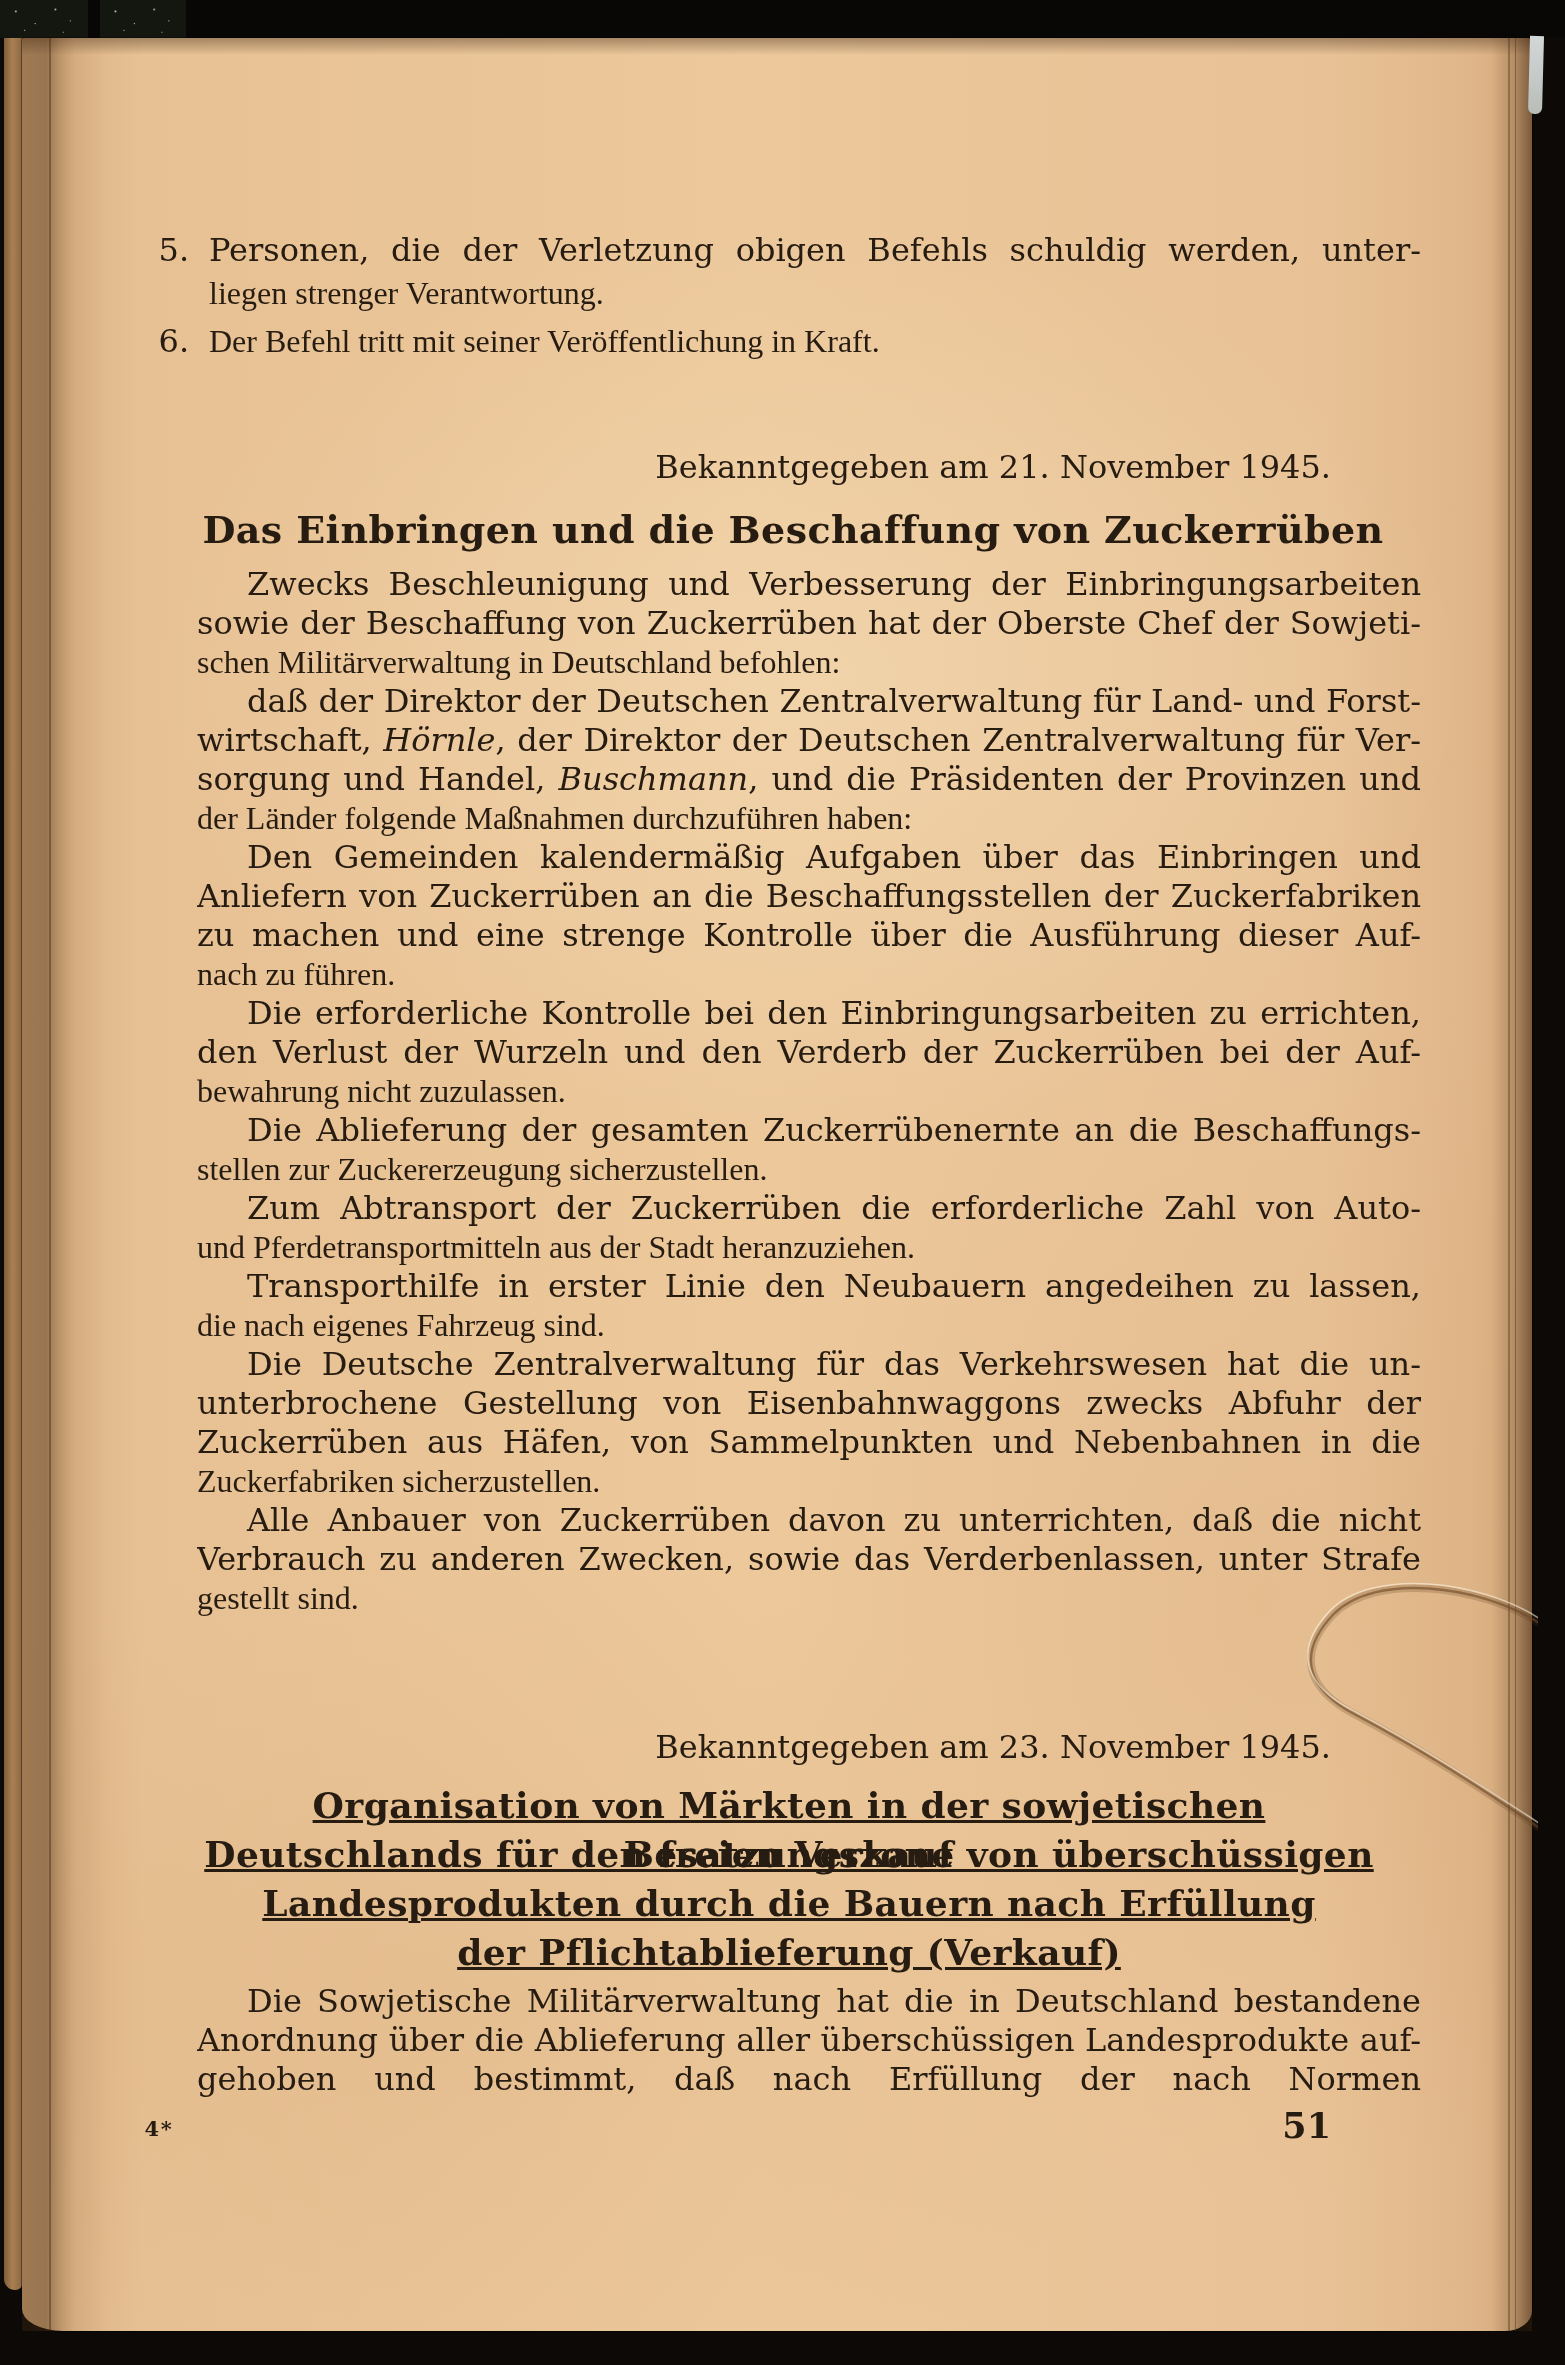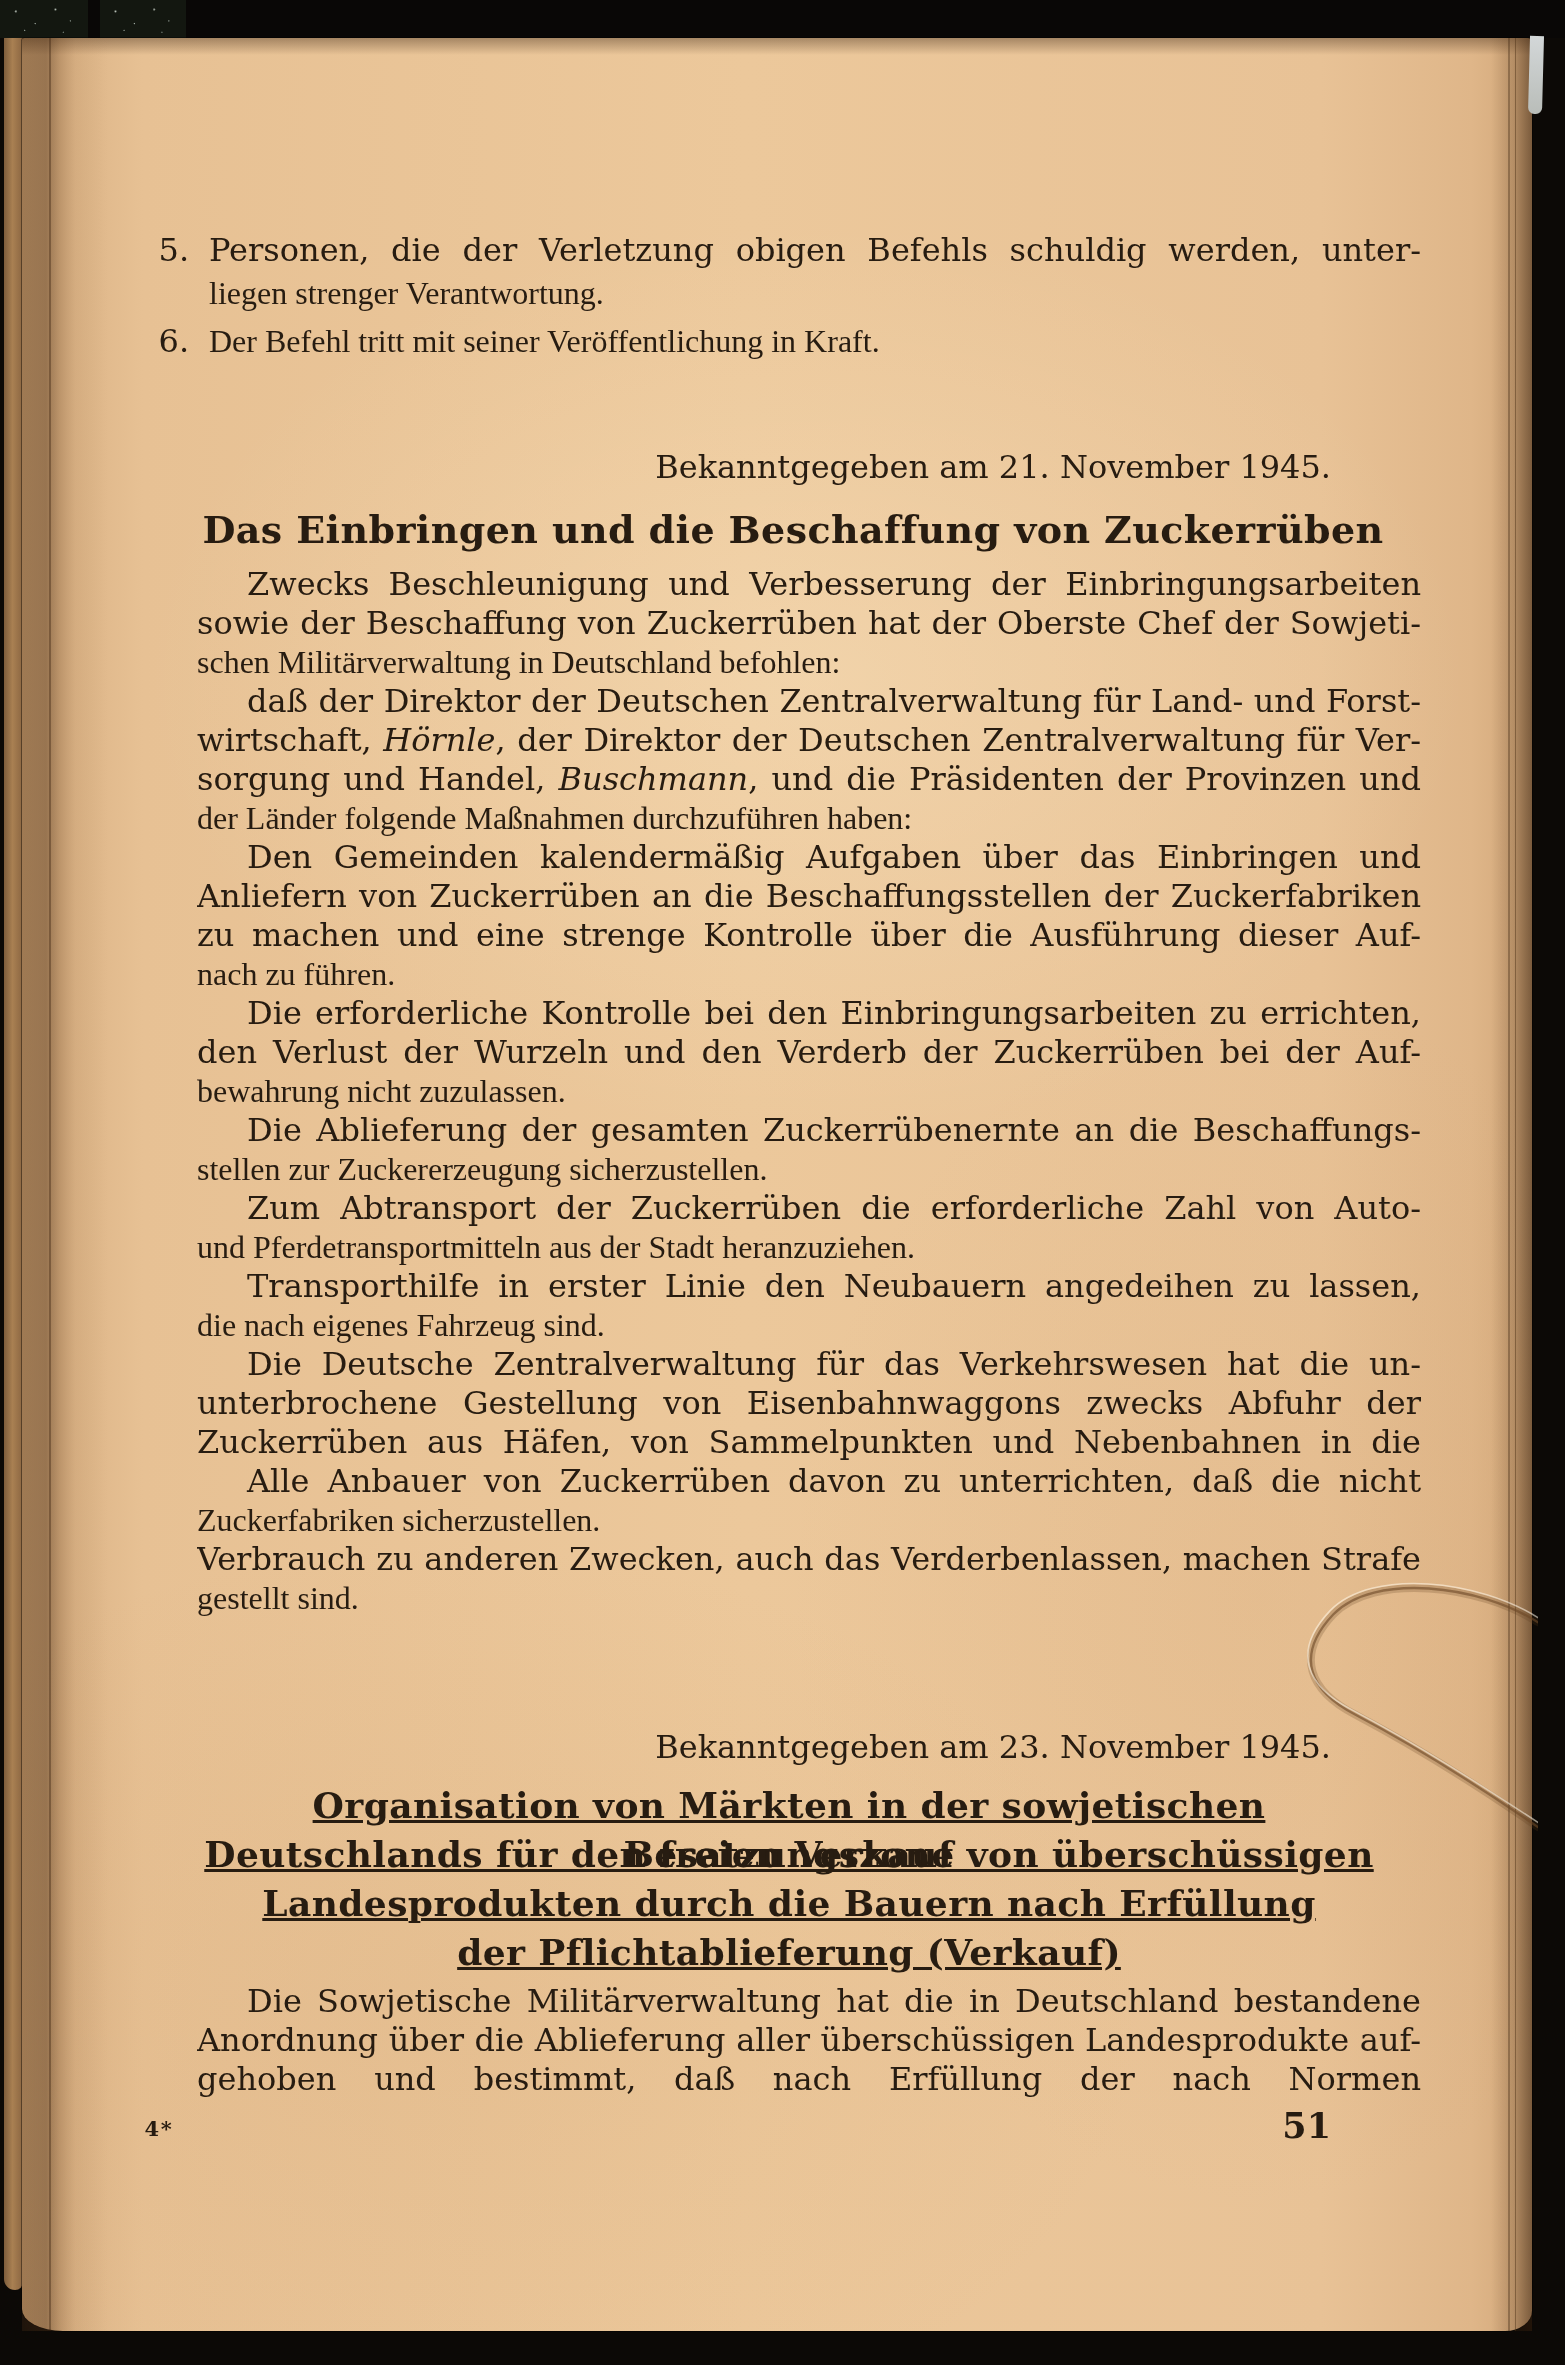--- a/index.html
+++ b/index.html
@@ -141,23 +141,23 @@
           <div class="ln end">bewahrung nicht zuzulassen.</div>
           <div class="ln ind">Die Ablieferung der gesamten Zuckerrübenernte an die Beschaffungs-</div>
           <div class="ln end">stellen zur Zuckererzeugung sicherzustellen.</div>
           <div class="ln ind">Zum Abtransport der Zuckerrüben die erforderliche Zahl von Auto-</div>
           <div class="ln end">und Pferdetransportmitteln aus der Stadt heranzuziehen.</div>
           <div class="ln ind">Transporthilfe in erster Linie den Neubauern angedeihen zu lassen,</div>
           <div class="ln end">die nach eigenes Fahrzeug sind.</div>
           <div class="ln ind">Die Deutsche Zentralverwaltung für das Verkehrswesen hat die un-</div>
           <div class="ln">unterbrochene Gestellung von Eisenbahnwaggons zwecks Abfuhr der</div>
           <div class="ln">Zuckerrüben aus Häfen, von Sammelpunkten und Nebenbahnen in die</div>
+          <div class="ln end">Zuckerfabriken sicherzustellen.</div>
           <div class="ln ind">Alle Anbauer von Zuckerrüben davon zu unterrichten, daß die nicht</div>
-          <div class="ln end">Zuckerfabriken sicherzustellen.</div>
-          <div class="ln">Verbrauch zu anderen Zwecken, auch das Verderbenlassen, machen Strafe</div>
+          <div class="ln">Verbrauch zu anderen Zwecken, sowie das Verderbenlassen, unter Strafe</div>
           <div class="ln end">gestellt sind.</div>
         </div>
 
       <div class="announce a2">Bekanntgegeben am 23. November 1945.</div>
 
       <h2 class="head2">
           <div class="hl">Organisation von Märkten in der sowjetischen Besatzungszone</div>
           <div class="hl">Deutschlands für den freien Verkauf von überschüssigen</div>
           <div class="hl">Landesprodukten durch die Bauern nach Erfüllung</div>
           <div class="hl">der Pflichtablieferung (Verkauf)</div>

